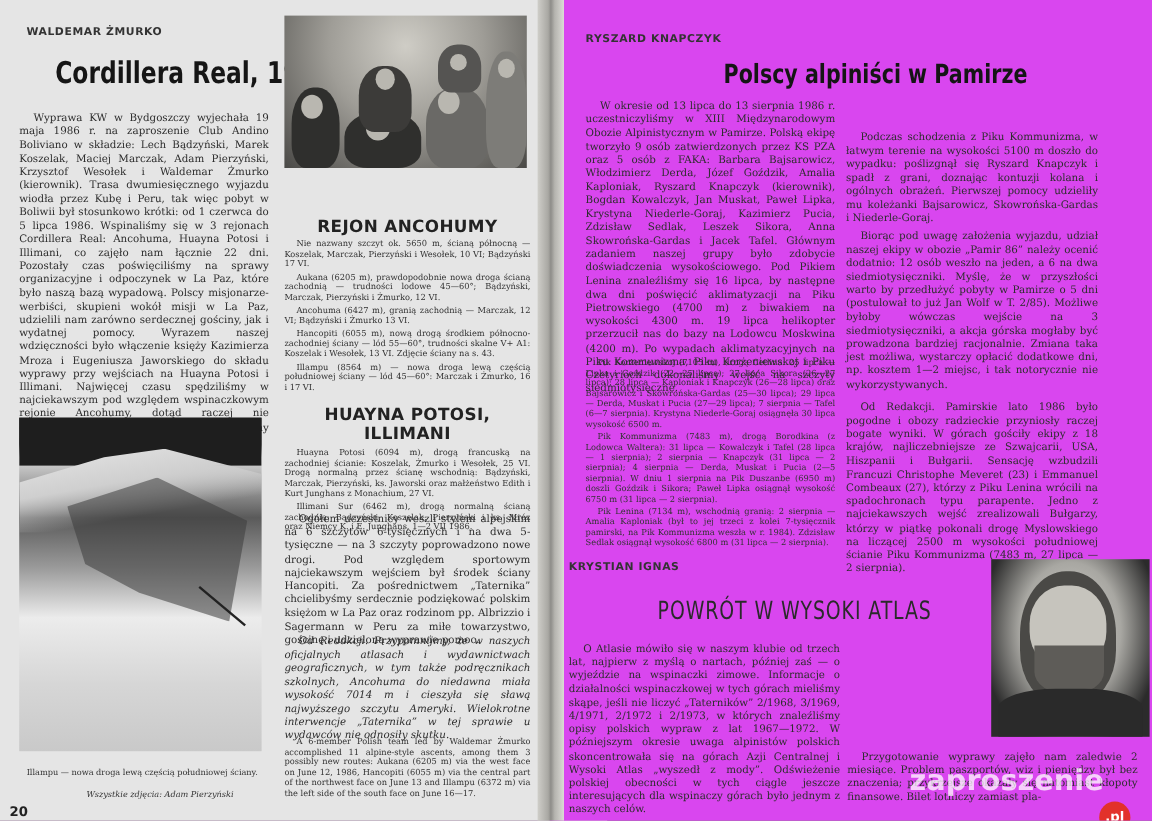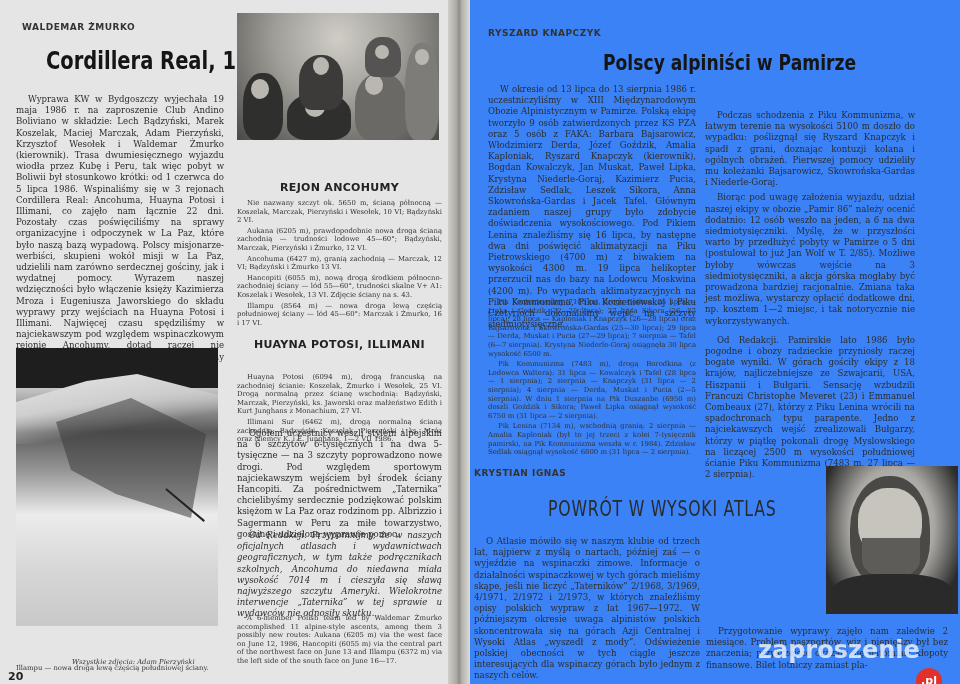--- a/index.html
+++ b/index.html
@@ -1,29 +1,29 @@
 <!DOCTYPE html>
 <html><head>
 <meta charset="utf-8">
 <style>
   html, body { margin:0; padding:0; }
   body { width:960px; height:684px; overflow:hidden; background:#8c8c88; font-family:"DejaVu Serif", serif; color:#2a2a2a; position:relative; }
   .page { position:absolute; top:0; height:684px; overflow:hidden; }
   .page-left { left:0; width:458px; background:#e5e5e5;padding-left:48px; }
-  .page-right { left:458px; width:502px; background:#3b82f6; }
+  .page-right { left:458px; width:502px; background:#d946ef; }
   .gutter { position:absolute; left:448px; top:0; width:22px; height:684px; background:linear-gradient(90deg,#cfcec9 0%,#a9a8a3 40%,#8e8d89 50%,#b5b4af 65%,#dcdbd6 100%); }
   .abs { position:absolute; }
   .author { font-family:"DejaVu Sans", sans-serif; font-weight:bold; font-size:9px; letter-spacing:0.5px; color:#333; }
   .title { font-family:"DejaVu Sans", sans-serif; font-weight:bold; color:#151515; transform:scaleX(0.78); transform-origin:left top; white-space:nowrap; }
   .title-light { font-family:"DejaVu Sans", sans-serif; font-weight:normal; color:#2a2a2a; transform:scaleX(0.75); transform-origin:left top; white-space:nowrap; letter-spacing:1px; }
   .body { font-size:8.6px; line-height:11.2px; text-align:justify; text-indent:12px; margin:0; color:#2d2d2d; }
   .body-small { font-size:6.9px; line-height:8.6px; text-align:justify; text-indent:10px; margin:0 0 2px 0; color:#333; }
   .italic { font-style:italic; }
   .caption { font-size:6.8px; line-height:8.4px; color:#333; }
-  .section-head { font-family:"DejaVu Sans", sans-serif; font-weight:bold; font-size:11px; text-align:center; letter-spacing:0.3px; color:#222; }
+  .section-head { font-family:"DejaVu Sans", sans-serif; font-weight:bold; font-size:14px; text-align:center; letter-spacing:0.3px; color:#222; }
   .photo { position:absolute; overflow:hidden; }
   .photo-group { background:radial-gradient(ellipse at 50% 20%, #cfcdc6 0%, #9f9d97 45%, #4a4946 100%); }
   .photo-mountain { background:linear-gradient(180deg,#1f1f1f 0%,#262626 8%,#d8d8d8 12%,#5a5a5a 30%,#9a9a9a 45%,#ececec 60%,#d6d6d6 80%,#c9c9c9 100%); }
   .photo-portrait { background:radial-gradient(ellipse at 50% 40%, #d9d8d3 0%, #a8a7a2 45%, #2b2b2b 80%); }
   .pagenum { font-family:"DejaVu Sans", sans-serif; font-weight:bold; font-size:11px; color:#222; }
   .watermark { font-family:"DejaVu Sans", sans-serif; font-weight:bold; font-size:24px; color:rgba(255,255,255,0.75); }
   .wm-badge { width:26px; height:26px; border-radius:50%; background:#e2312a; color:#fff; font-family:"DejaVu Sans", sans-serif; font-size:11px; font-weight:bold; text-align:center; line-height:26px; }
   .person { position:absolute; border-radius:45% 45% 30% 30%; background:#2f2f2d; }
   .face { position:absolute; border-radius:50%; background:#b9b7b0; }
 </style>
@@ -48,21 +48,21 @@
     <div class="person" style="left:118px;top:60px;width:52px;height:67px;background:#6a6966;"></div>
     <div class="face" style="left:128px;top:62px;width:18px;height:20px;"></div>
     <div class="person" style="left:128px;top:24px;width:36px;height:40px;background:#555452;"></div>
     <div class="face" style="left:138px;top:32px;width:14px;height:14px;"></div>
     <div class="person" style="left:168px;top:30px;width:34px;height:97px;background:#7d7c78;"></div>
     <div class="face" style="left:178px;top:36px;width:14px;height:16px;"></div>
   </div>
 
   <div class="abs section-head" style="left:237px;top:181px;width:205px;">REJON ANCOHUMY</div>
   <div class="abs" style="left:237px;top:199px;width:205px;">
-    <p class="body-small">Nie nazwany szczyt ok. 5650 m, ścianą północną — Koszelak, Marczak, Pierzyński i Wesołek, 10 VI; Bądzyński 2 VI.</p>
+    <p class="body-small">Nie nazwany szczyt ok. 5650 m, ścianą północną — Koszelak, Marczak, Pierzyński i Wesołek, 10 VI; Bądzyński 17 VI.</p>
     <p class="body-small">Aukana (6205 m), prawdopodobnie nowa droga ścianą zachodnią — trudności lodowe 45—60°; Bądzyński, Marczak, Pierzyński i Żmurko, 12 VI.</p>
     <p class="body-small">Ancohuma (6427 m), granią zachodnią — Marczak, 12 VI; Bądzyński i Żmurko 13 VI.</p>
     <p class="body-small">Hancopiti (6055 m), nową drogą środkiem północno-zachodniej ściany — lód 55—60°, trudności skalne V+ A1: Koszelak i Wesołek, 13 VI. Zdjęcie ściany na s. 43.</p>
     <p class="body-small">Illampu (8564 m) — nowa droga lewą częścią południowej ściany — lód 45—60°: Marczak i Żmurko, 16 i 17 VI.</p>
   </div>
 
   <div class="abs section-head" style="left:237px;top:338px;width:205px;">HUAYNA POTOSI, ILLIMANI</div>
   <div class="abs" style="left:237px;top:353px;width:205px;margin-top:20px;">
     <p class="body-small">Huayna Potosi (6094 m), drogą francuską na zachodniej ścianie: Koszelak, Żmurko i Wesołek, 25 VI. Drogą normalną przez ścianę wschodnią: Bądzyński, Marczak, Pierzyński, ks. Jaworski oraz małżeństwo Edith i Kurt Junghans z Monachium, 27 VI.</p>
     <p class="body-small">Illimani Sur (6462 m), drogą normalną ścianą zachodnią: Bądzyński, Koszelak, Pierzyński i ks. Mróz oraz Niemcy K. i E. Junghans, 1—2 VII 1986.</p>
@@ -77,21 +77,21 @@
   <div class="abs" style="left:237px;top:614px;width:205px;">
     <p class="body-small">A 6-member Polish team led by Waldemar Żmurko accomplished 11 alpine-style ascents, among them 3 possibly new routes: Aukana (6205 m) via the west face on June 12, 1986, Hancopiti (6055 m) via the central part of the northwest face on June 13 and Illampu (6372 m) via the left side of the south face on June 16—17.</p>
   </div>
 
   <div class="photo photo-mountain" style="left:16px;top:348px;width:202px;height:278px;">
     <div class="abs" style="left:0;top:0;width:202px;height:40px;background:#1e1e1e;"></div>
     <div class="abs" style="left:0;top:26px;width:202px;height:70px;background:linear-gradient(170deg,#e6e6e6 0%,#cfcfcf 40%,transparent 70%);clip-path:polygon(0 40%,35% 10%,60% 0,100% 30%,100% 100%,0 100%);"></div>
     <div class="abs" style="left:40px;top:50px;width:150px;height:120px;background:rgba(60,60,60,0.55);clip-path:polygon(0 20%,50% 0,100% 30%,90% 100%,40% 80%,10% 60%);"></div>
     <div class="abs" style="left:150px;top:140px;width:50px;height:2px;background:#222;transform:rotate(40deg);transform-origin:left;"></div>
   </div>
-  <div class="abs caption" style="left:16px;top:664px;width:205px;">Illampu — nowa droga lewą częścią południowej ściany.</div>
+  <div class="abs caption" style="left:16px;top:640px;width:205px;text-align:center;">Illampu — nowa droga lewą częścią południowej ściany.</div>
   <div class="abs caption italic" style="left:72px;top:658px;">Wszystkie zdjęcia: Adam Pierzyński</div>
   <div class="abs pagenum" style="left:8px;top:670px;">20</div>
 </div>
 
 <div class="page page-right">
   <div class="abs author" style="left:30px;top:28px;">RYSZARD KNAPCZYK</div>
   <div class="abs title" style="left:145px;top:50px;font-size:22px;">Polscy alpiniści w Pamirze</div>
 
   <div class="abs" style="left:30px;top:84px;width:208px;">
     <p class="body">W okresie od 13 lipca do 13 sierpnia 1986 r. uczestniczyliśmy w XIII Międzynarodowym Obozie Alpinistycznym w Pamirze. Polską ekipę tworzyło 9 osób zatwierdzonych przez KS PZA oraz 5 osób z FAKA: Barbara Bajsarowicz, Włodzimierz Derda, Józef Goździk, Amalia Kaploniak, Ryszard Knapczyk (kierownik), Bogdan Kowalczyk, Jan Muskat, Paweł Lipka, Krystyna Niederle-Goraj, Kazimierz Pucia, Zdzisław Sedlak, Leszek Sikora, Anna Skowrońska-Gardas i Jacek Tafel. Głównym zadaniem naszej grupy było zdobycie doświadczenia wysokościowego. Pod Pikiem Lenina znaleźliśmy się 16 lipca, by następne dwa dni poświęcić aklimatyzacji na Piku Pietrowskiego (4700 m) z biwakiem na wysokości 4300 m. 19 lipca helikopter przerzucił nas do bazy na Lodowcu Moskwina (4200 m). Po wypadach aklimatyzacyjnych na Piku Kommunizma, Piku Korżeniewskoj i Piku Czetyrioch dokonaliśmy wejść na szczyty siedmiotysięczne.</p>

